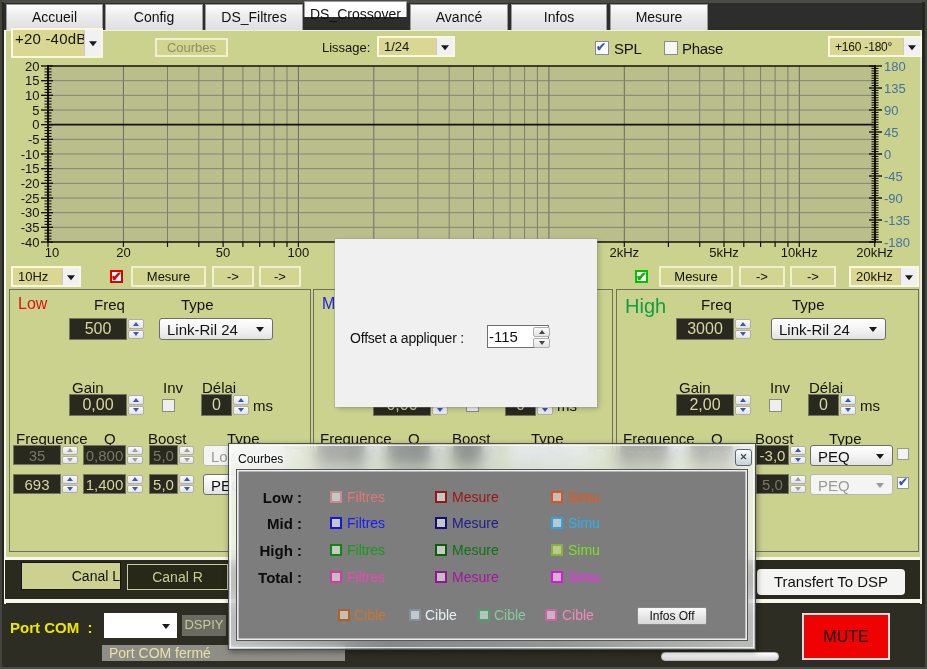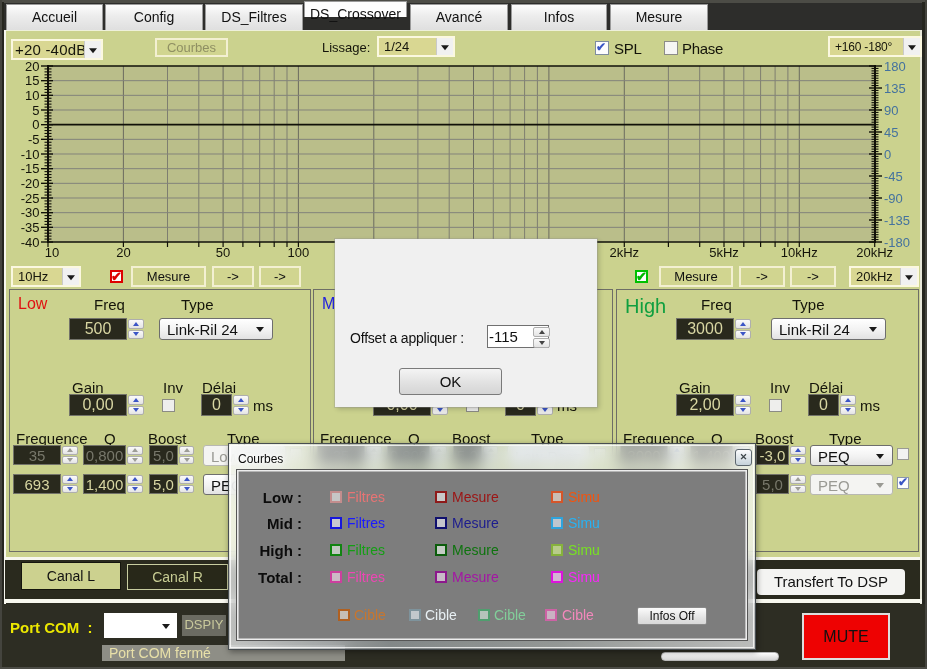--- a/index.html
+++ b/index.html
@@ -42,21 +42,21 @@
 <div class="a" style="left:925px;top:0;width:2px;height:669px;background:#44443e"></div>
 <div class="a" style="left:922px;top:2px;width:3px;height:602px;background:#26261f"></div>
 <div class="a" style="left:0;top:666.5px;width:927px;height:2.5px;background:#4c4c46"></div>
 <div class="tab" style="left:6px;width:97px">Accueil</div>
 <div class="tab" style="left:105px;width:98px">Config</div>
 <div class="tab" style="left:205px;width:98px">DS_Filtres</div>
 <div class="tab" style="left:410px;width:98px">Avancé</div>
 <div class="tab" style="left:511px;width:96px">Infos</div>
 <div class="tab" style="left:610px;width:98px">Mesure</div>
 <div class="tab" style="left:304px;width:103px;top:1px;height:16px;background:#fdfdfd;font-size:14px">DS_Crossover</div>
-<div class="a kcombo" style="left:11px;top:39px;width:92px;height:21px">
+<div class="a kcombo" style="left:11px;top:28px;width:92px;height:30px">
     <div class="kfield" style="padding-left:2px;font-size:13px"><span style="font-size:15px;letter-spacing:0.2px">+20 -40dB</span></div>
     <div class="karrow">
       <span class="dna"></span>
     </div>
   </div>
 <div class="a kbtn" style="left:155px;top:38px;width:73px;height:19px;font-size:13px;color:#8f8f63">Courbes</div>
 <div class="a" style="left:322px;top:40px;font-size:13px;color:#14140a;white-space:nowrap">Lissage:</div>
 <div class="a kcombo" style="left:377px;top:36px;width:78px;height:21px">
     <div class="kfield" style="padding-left:5px;font-size:13px">1/24</div>
     <div class="karrow">
@@ -719,21 +719,21 @@
     </div>
   </div>
 <div class="a wcombo dis" style="left:810px;top:474px;width:83px;height:21px">
     <span style="position:absolute;left:7px;top:50%;transform:translateY(-50%);font-size:15px;color:#9a9a94;white-space:nowrap">PEQ</span>
     <span class="dna" style="position:absolute;right:8px;top:50%;margin-top:-2px"></span>
   </div>
 <div class="a" style="left:897px;top:477px;width:12px;height:12px;background:#fdfdfd;border:1.5px solid #8a96ac">
     <span style="position:absolute;left:50%;top:44%;transform:translate(-50%,-50%);font-size:12px;color:#3a56c4;font-weight:bold">✔</span>
   </div>
 <div class="a" style="left:5px;top:560px;width:915px;height:39px;background:#2a2a1e"></div>
-<div class="a" style="left:21px;top:562px;width:100px;height:28px;background:#ccd18f;border:1px solid #15150d;color:#111;font-size:14px;text-align:center;line-height:27px">Canal L</div>
+<div class="a" style="left:21px;top:562px;width:100px;height:28px;background:#ccd18f;border:1px solid #15150d;color:#111;font-size:14px;text-align:right;line-height:27px">Canal L</div>
 <div class="a" style="left:127px;top:564px;width:101px;height:26px;background:#282819;border:1px solid #c8cda0;color:#c7cc93;font-size:14px;text-align:center;line-height:24px">Canal R</div>
 <div class="a" style="left:757px;top:569px;width:148px;height:26px;background:#f4f4f2;border-radius:4px;color:#111;font-size:15px;text-align:center;line-height:25px">Transfert To DSP</div>
 <div class="a" style="left:10px;top:619px;font-size:15px;color:#ece800;font-weight:bold;white-space:nowrap">Port COM&nbsp; :</div>
 <div class="a" style="left:104px;top:613px;width:73px;height:25px;background:#ffffff">
     <span class="dna" style="position:absolute;right:7px;top:50%;margin-top:-2px"></span>
   </div>
 <div class="a" style="left:182px;top:615px;width:44px;height:21px;background:#6b6b62;color:#c9c99c;font-size:13px;text-align:center;line-height:20px">DSPIY</div>
 <div class="a" style="left:102px;top:645px;width:243px;height:16px;background:#8e8e86;color:#e8e0a8;font-size:14px;line-height:16px;padding-left:7px">Port COM fermé</div>
 <div class="a" style="left:661px;top:652px;width:118px;height:9px;background:linear-gradient(#ffffff,#d4d4d4);border:1px solid #b8b8b8;border-radius:4px"></div>
 <div class="a" style="left:802px;top:613px;width:88px;height:47px;background:#ee0202;border:2px solid #dedede;color:#111;font-size:16px;text-align:center;line-height:43px">MUTE</div>
@@ -743,21 +743,20 @@
   <span style="position:absolute;left:1px;top:2px;font-size:15px;color:#111">-115</span>
   <div class="spin" style="left:44px;width:18px;height:23px">
     <div class="spbtn">
           <span class="spinarr up" style="border-bottom-color:#444"></span>
         </div>
     <div class="spbtn">
           <span class="spinarr dn" style="border-top-color:#444"></span>
         </div>
   </div>
 </div>
-<div style="position:absolute;left:64px;top:129px;width:103px;height:27px;background:linear-gradient(#f4f4f4,#e0e0e0 60%,#d5d5d5);border:1px solid #7a7a7a;border-radius:3px;font-size:15px;color:#111;text-align:center;line-height:26px">OK</div>
 </div>
 <div class="a" style="left:228px;top:443px;width:528px;height:207px;
 background:linear-gradient(100deg,rgba(252,253,254,.75),rgba(210,220,230,.52) 35%,rgba(232,239,244,.55) 65%,rgba(248,250,252,.7));
 backdrop-filter:blur(7px);border:1px solid #484e52;box-shadow:1px 2px 6px rgba(0,0,0,.4)">
 <div style="position:absolute;left:1px;top:1px;right:1px;bottom:1px;border:1px solid rgba(255,255,255,.75)"></div>
 <div style="position:absolute;left:9px;top:8px;font-size:12px;color:#0a0a0a;text-shadow:0 0 4px #fff,0 0 4px #fff">Courbes</div>
 <div style="position:absolute;left:506px;top:5px;width:17px;height:17px;background:linear-gradient(#fbfcfd,#c6d2da);border:1px solid #5c666e;border-radius:3px;text-align:center;line-height:15px;font-size:9px;font-weight:bold;color:#3c4448">✕</div>
 </div>
 <div class="a" style="left:236px;top:469px;width:512px;height:172px;background:#7d7d7d;border:1.6px solid #565656;box-shadow:inset 0 0 0 1.6px #ececec"></div>
 <div class="a" style="left:212px;top:489px;width:90px;text-align:right;font-size:15px;font-weight:bold;color:#0c0c0c;white-space:nowrap">Low :</div>

